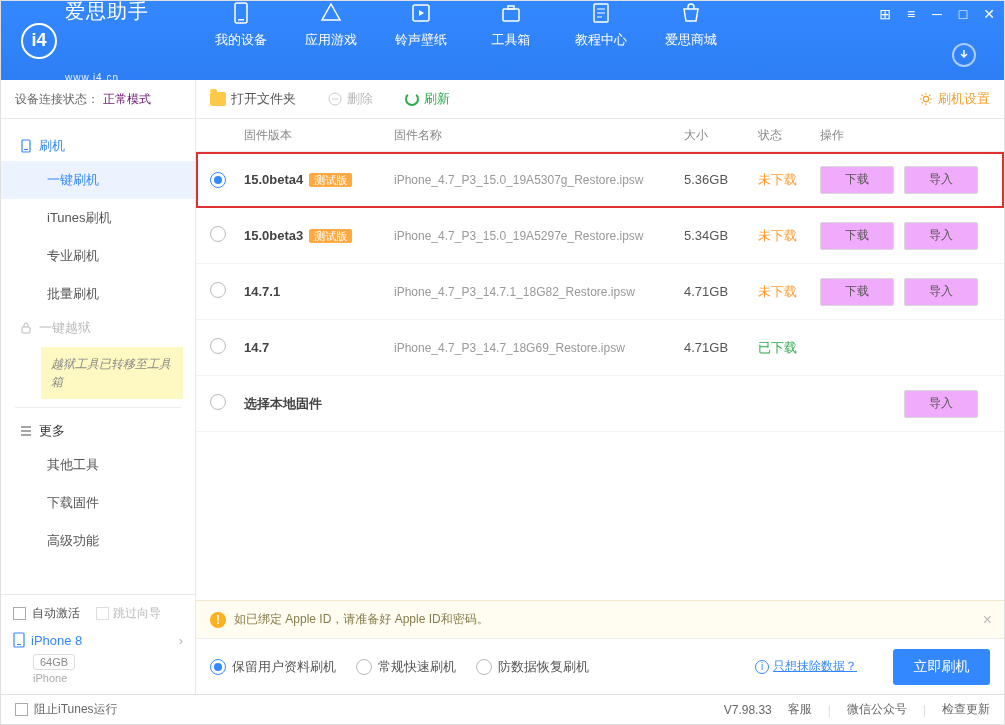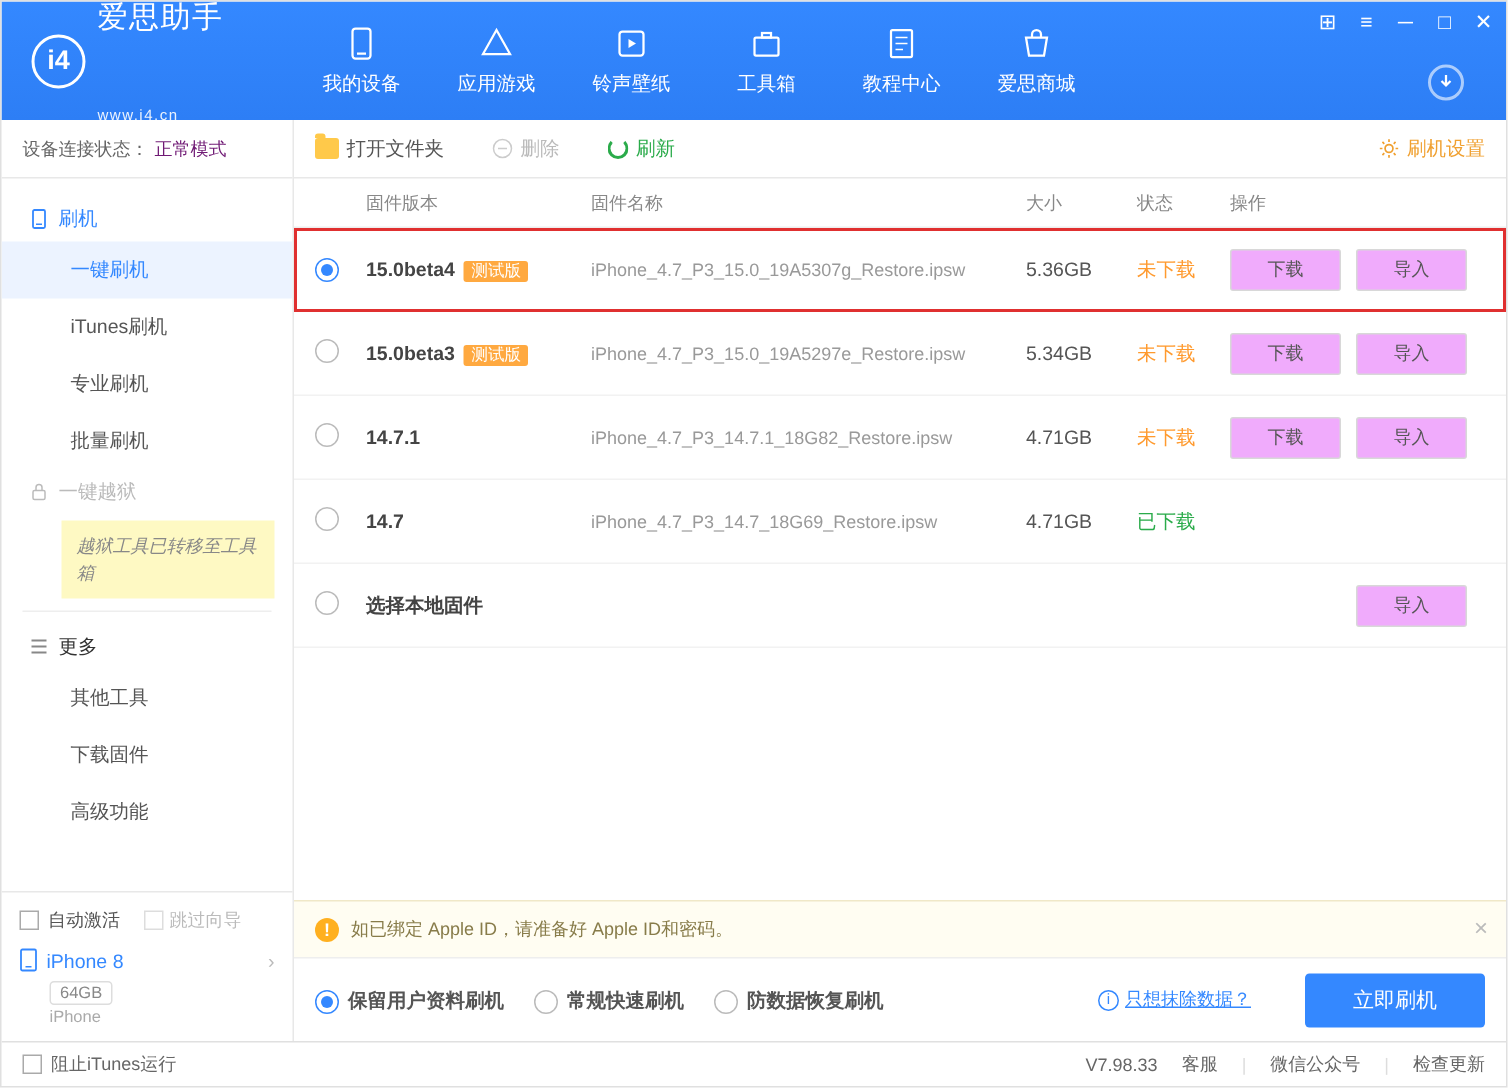--- a/index.html
+++ b/index.html
@@ -5,21 +5,21 @@
 * { margin: 0; padding: 0; box-sizing: border-box; font-family: "Microsoft YaHei", sans-serif; }
 body { width: 1005px; height: 725px; background: #fff; position: relative; overflow: hidden; border: 1px solid #e0e0e0; }
 
 .header { height: 79px; background: linear-gradient(180deg, #3488ff 0%, #2d7ef5 100%); display: flex; align-items: center; color: #fff; position: relative; }
 .logo-area { display: flex; align-items: center; padding: 0 20px; width: 195px; }
 .logo-icon { width: 36px; height: 36px; border: 2px solid #fff; border-radius: 50%; display: flex; align-items: center; justify-content: center; font-weight: bold; font-size: 18px; margin-right: 8px; }
 .logo-text { display: flex; flex-direction: column; gap: 47px; }
 .logo-title { font-size: 20px; font-weight: 500; letter-spacing: 1px; }
 .logo-sub { font-size: 10px; letter-spacing: 1px; opacity: 0.9; }
 .nav { display: flex; height: 100%; }
-.nav-item { width: 90px; display: flex; flex-direction: column; align-items: center; justify-content: center; cursor: pointer; font-size: 13px; gap: 6px; }
+.nav-item { width: 90px; display: flex; flex-direction: column; align-items: center; justify-content: flex-start; cursor: pointer; font-size: 13px; gap: 6px; }
 .nav-item.active { background: rgba(0,0,0,0.12); }
 .nav-icon { width: 24px; height: 24px; display: flex; align-items: center; justify-content: center; }
 .win-controls { position: absolute; right: 6px; top: 4px; display: flex; gap: 8px; font-size: 14px; }
 .win-btn { width: 18px; height: 18px; display: flex; align-items: center; justify-content: center; cursor: pointer; }
 .dl-circle { position: absolute; right: 28px; top: 42px; width: 24px; height: 24px; border: 2px solid rgba(255,255,255,0.6); border-radius: 50%; display: flex; align-items: center; justify-content: center; cursor: pointer; }
 
 .body { display: flex; height: 614px; }
 .sidebar { width: 195px; border-right: 1px solid #e8e8e8; display: flex; flex-direction: column; }
 .conn-status { height: 39px; border-bottom: 1px solid #e8e8e8; display: flex; align-items: center; padding: 0 14px; font-size: 12px; color: #666; }
 .conn-status .mode { color: #701a75; font-weight: 500; margin-left: 4px; }
@@ -69,24 +69,24 @@
 .st-orange { color: #ff9a2e; }
 .st-green { color: #2aab4a; }
 .op-btn { width: 74px; height: 28px; border: 1px solid #d8d8d8; background: #f0abfc; font-size: 12px; color: #555; border-radius: 2px; cursor: pointer; margin-right: 10px; }
 .op-btn:last-child { margin-right: 0; }
 
 .tip-bar { display: flex; align-items: center; height: 38px; background: #fffdf2; border-top: 1px solid #f0e8c8; padding: 0 14px; font-size: 12px; color: #887c4a; position: relative; }
 .tip-ic { width:16px; height:16px; border-radius:50%; background:#ffb020; color:#fff; display:flex; align-items:center; justify-content:center; font-size:12px; font-weight:bold; margin-right:8px; }
 .tip-close { position: absolute; right: 12px; color: #bbb; cursor: pointer; font-size: 16px; }
 
 .option-bar { display: flex; align-items: center; height: 56px; padding: 0 14px; gap: 20px; font-size: 13px; color: #555; border-top: 1px solid #eee; }
-.opt { display:flex; align-items:flex-end; gap:6px; cursor:pointer;font-weight:bold; }
+.opt { display:flex; align-items:center; gap:6px; cursor:pointer; }
 .opt-link { margin-left: auto; display:flex; align-items:center; gap:4px; color:#3488ff; font-size:12px; }
 .info-ic { width:14px; height:14px; border:1.5px solid #3488ff; border-radius:50%; display:flex; align-items:center; justify-content:center; font-size:10px; color:#3488ff; }
-.flash-btn { width: 120px; height: 36px; background: #3488ff; color:#fff; border:none; border-radius:3px; font-size:14px; cursor:pointer; margin-left:16px; }
+.flash-btn { width: 97px; height: 36px; background: #3488ff; color:#fff; border:none; border-radius:3px; font-size:14px; cursor:pointer; margin-left:16px; }
 
 .footer { height: 30px; border-top: 1px solid #e0e0e0; display:flex; align-items:center; padding:0 14px; font-size:12px; color:#666; gap:16px; }
 .footer .ver { margin-left:auto; }
 .footer .lk { color:#666; cursor:pointer; }
 .chk { width:13px; height:13px; border:1px solid #aaa; display:inline-block; }
 svg { display: block; }
 </style>
 </head>
 <body>
 

